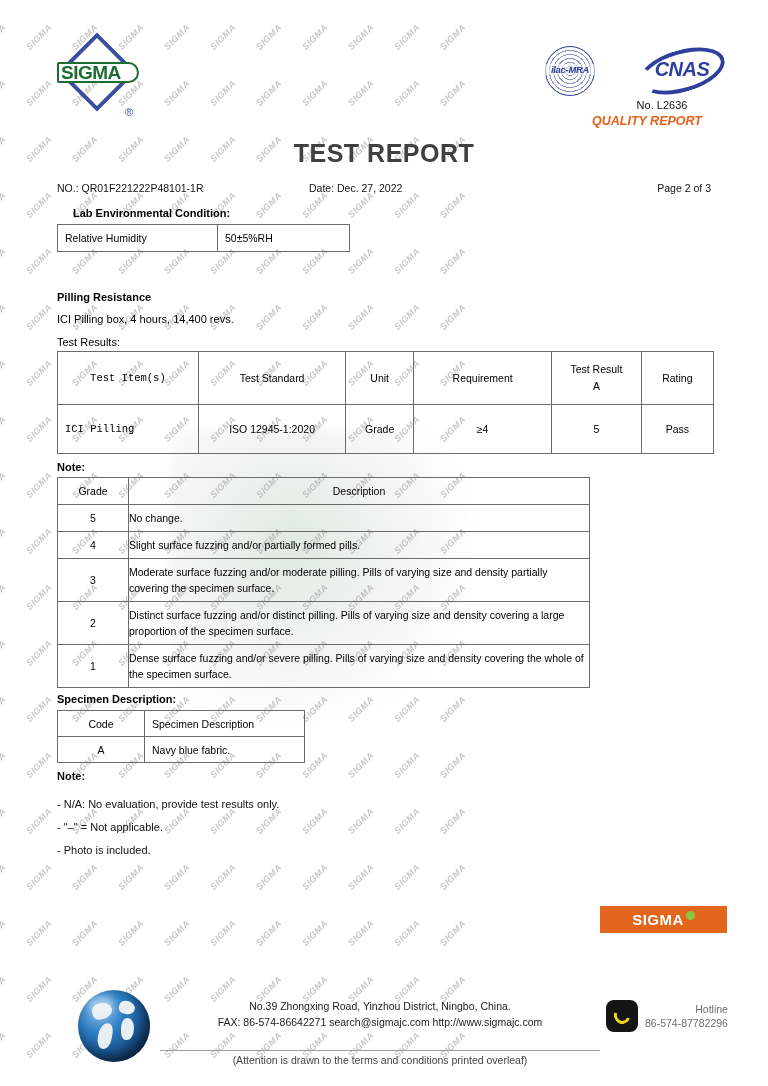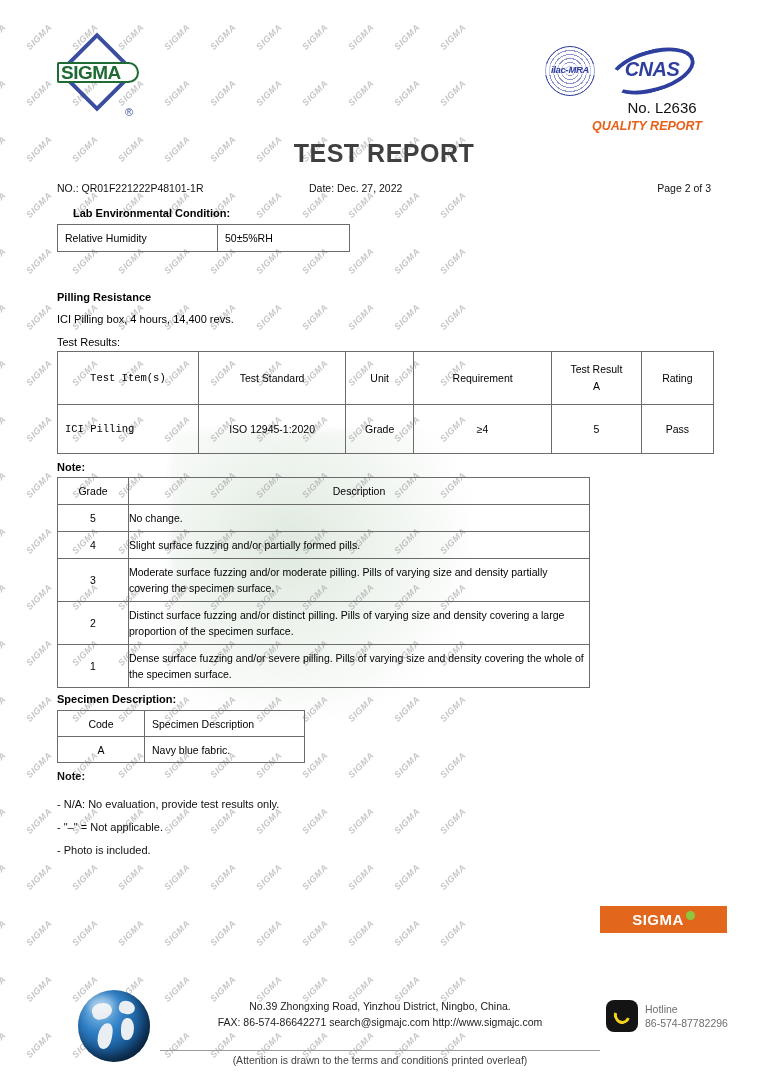--- a/index.html
+++ b/index.html
@@ -103,21 +103,21 @@
 
   .cert-area {
     position: absolute;
     right: 38px; top: 44px;
     width: 188px;
     text-align: center;
   }
   .cert-logos {
     display: flex;
     align-items: center;
-    justify-content: flex-start;
+    justify-content: space-between;
     gap: 6px;
     height: 54px;
   }
   .ilac {
     position: relative;
     width: 56px; height: 50px;
   }
   .ilac .ring {
     position: absolute;
     left: 3px; top: 0px;
@@ -162,21 +162,21 @@
     width: 96px;
     text-align: center;
     font-size: 20px;
     font-weight: bold;
     font-style: italic;
     color: #2f3f9e;
     letter-spacing: -0.5px;
     line-height: 22px;
   }
   .cert-no {
-    font-size: 15px;
+    font-size: 11px;
     color: #111;
     text-align: center;
     margin-top: 1px;
     padding-left: 52px;
   }
   .quality-report {
     font-size: 12.5px;
     font-weight: bold;
     font-style: italic;
     color: #e8611a;
@@ -380,20 +380,21 @@
     border-radius: 50%;
     border-right-color: transparent;
     border-top-color: transparent;
     transform: rotate(-26deg);
     box-sizing: border-box;
   }
   .hotline .htxt {
     font-size: 10.5px;
     color: #6e6e6e;
     line-height: 14px;
+    text-align: right;
   }
 </style>
 </head>
 <body>
 
 <div id="page">
 
   <div id="wmblob"></div>
   <div id="watermark">
       <div class="wmrow" style="top: 26px; left: -30px;"><span class="wm">SIGMA</span><span class="wm">SIGMA</span><span class="wm">SIGMA</span><span class="wm">SIGMA</span><span class="wm">SIGMA</span><span class="wm">SIGMA</span><span class="wm">SIGMA</span><span class="wm">SIGMA</span><span class="wm">SIGMA</span><span class="wm">SIGMA</span><span class="wm">SIGMA</span></div>

